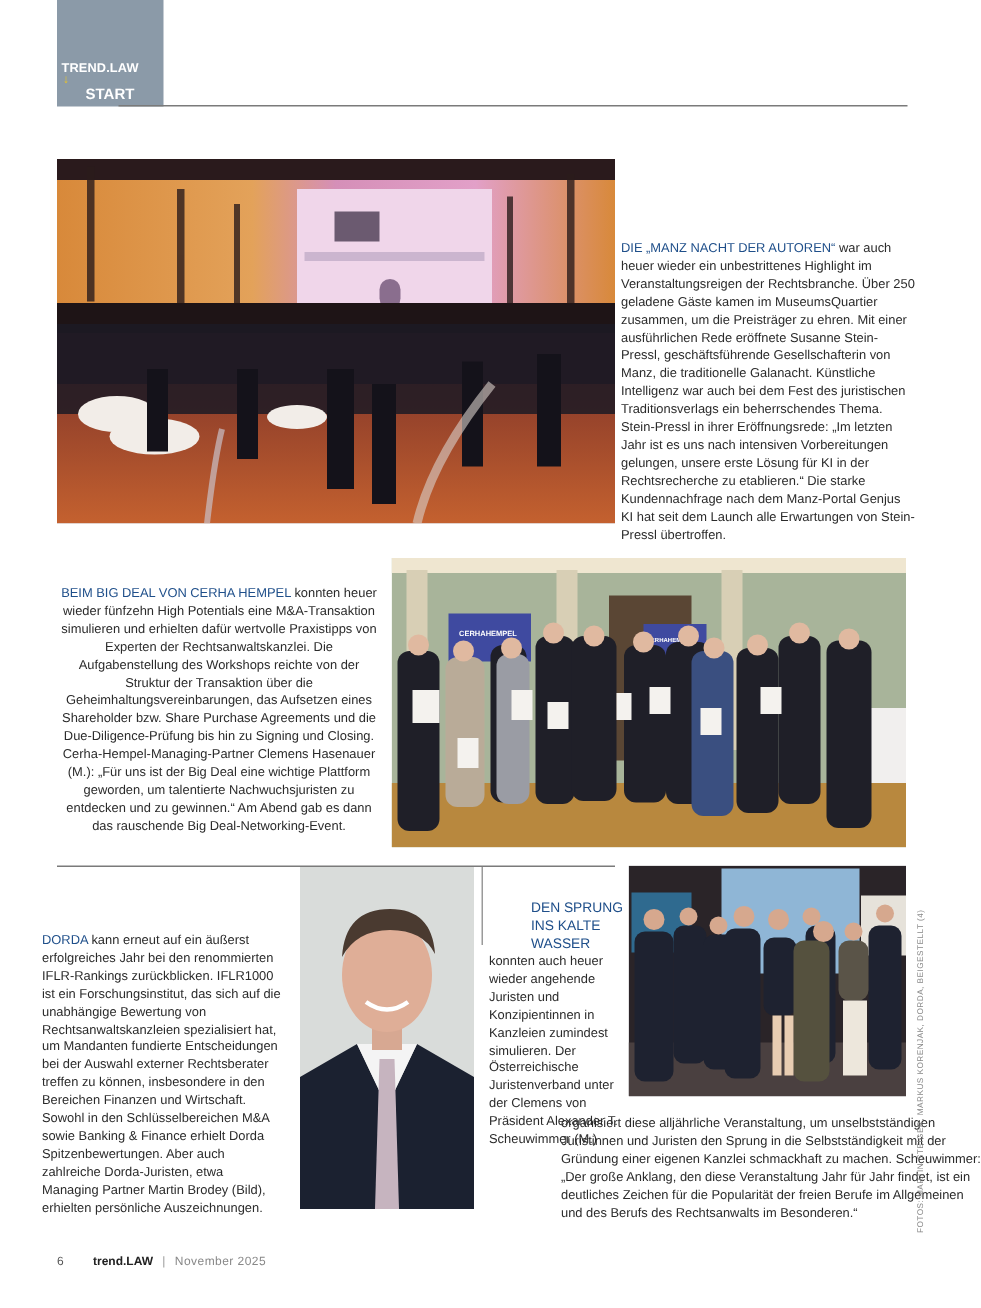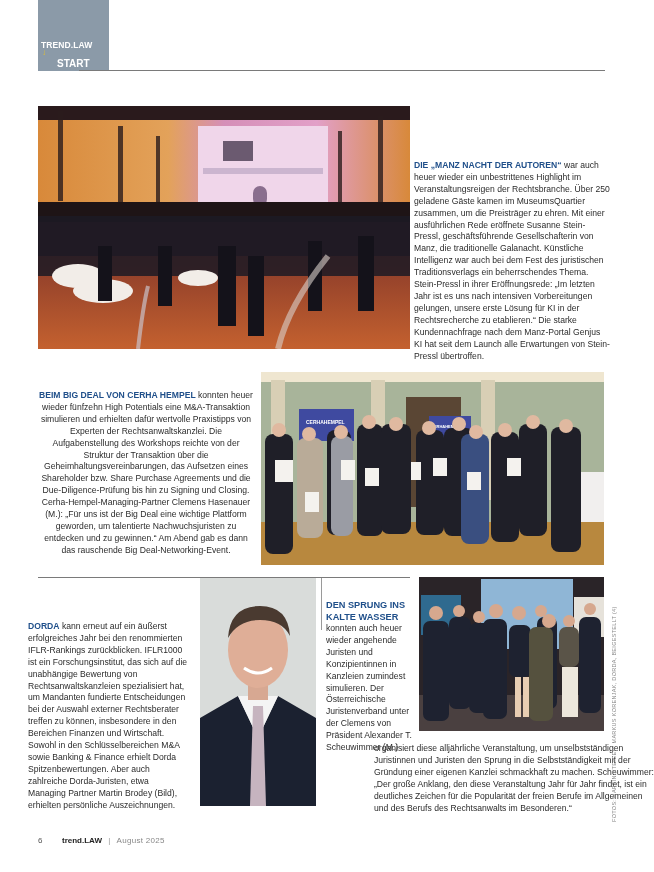--- a/index.html
+++ b/index.html
@@ -4,21 +4,21 @@
 <style>
   html,body{margin:0;padding:0;background:#fff;}
   body{width:654px;height:872px;position:relative;overflow:hidden;font-family:"Liberation Sans",sans-serif;color:#2a2a2a;}
   .abs{position:absolute;}
   .section-tab{left:38px;top:0;width:71px;height:71px;background:#8b9aa8;color:#fff;}
   .section-tab .t1{position:absolute;left:3px;top:40px;font-size:8.5px;font-weight:bold;letter-spacing:0.1px;color:#fff;}
   .section-tab .arr{position:absolute;left:4px;top:49px;font-size:8px;color:#e8c22a;line-height:8px;}
   .section-tab .t2{position:absolute;left:19px;top:58px;font-size:10px;font-weight:bold;color:#fff;}
   .top-rule{left:79px;top:70px;width:526px;height:1px;background:#7a7a7a;}
   .txt{font-size:8.6px;line-height:11.9px;color:#2b2b2b;}
-  .hl{color:#1f4f8a;font-weight:bold;}
+  .hl{color:#1f4f8a;font-weight:normal;}
   .photo{overflow:hidden;}
   .caption-right{text-align:center;}
   .credit{left:611px;top:590px;width:230px;height:12px;transform-origin:0 0;transform:rotate(-90deg) translate(-232px,0);font-size:5.5px;letter-spacing:0.3px;color:#888;white-space:nowrap;}
   .mid-rule{left:38px;top:577px;width:372px;height:1px;background:#7a7a7a;}
   .vrule{left:321px;top:578px;width:1px;height:52px;background:#9a9a9a;}
   .footer{top:836px;font-size:8px;color:#555;}
 </style>
 </head>
 <body>
 
@@ -163,21 +163,21 @@
     <path d="M38 118 L58 160 L78 118 Z" fill="#f4f4f4"></path>
     <path d="M53 128 L63 128 L66 228 L50 228 Z" fill="#c6b4bf"></path>
     <rect x="48" y="100" width="20" height="22" fill="#d7a892"></rect>
     <ellipse cx="58" cy="72" rx="30" ry="38" fill="#dfae97"></ellipse>
     <path d="M28 60 Q30 28 60 28 Q88 28 90 58 Q82 42 60 42 Q38 42 28 60 Z" fill="#4a3a30"></path>
     <path d="M44 90 Q58 100 72 90" stroke="#fff" stroke-width="3" fill="none"></path>
   </svg>
 </div>
 
 <div class="abs txt" style="left:326px;top:599px;width:92px;">
-  <div class="hl" style="font-size:9.2px;line-height:12px;">DEN SPRUNG INS KALTE WASSER</div>
+  <div class="hl" style="font-size:9.2px;line-height:12px;margin-left:28px;">DEN SPRUNG INS KALTE WASSER</div>
   <div>konnten auch heuer wieder angehende Juristen und Konzipientinnen in Kanzleien zumindest simulieren. Der Österreichische Juristenverband unter der Clemens von Präsident Alexander T. Scheuwimmer (M.)</div>
 </div>
 
 <div class="abs photo" style="left:419px;top:577px;width:185px;height:154px;" title="Group of event participants standing on stage">
   <svg width="185" height="154" viewBox="0 0 185 154">
     <rect width="185" height="154" fill="#2a2428"></rect>
     <rect x="62" y="2" width="92" height="70" fill="#8fb6d6"></rect>
     <rect x="2" y="18" width="40" height="40" fill="#2f6a8f"></rect>
     <rect x="155" y="20" width="30" height="40" fill="#e6e2da"></rect>
     <rect x="0" y="118" width="185" height="36" fill="#4a4040"></rect>
@@ -214,14 +214,14 @@
 </div>
 
 <div class="abs credit">FOTOS: MARTIN STEIGER, MARKUS KORENJAK, DORDA, BEIGESTELLT (4)</div>
 
 <div class="abs footer" style="left:38px;">
   <span>6</span>
 </div>
 <div class="abs footer" style="left:62px;">
   <span style="font-weight:bold;color:#222;">trend.LAW</span>
   <span style="color:#999;margin:0 4px;">|</span>
-  <span style="color:#888;letter-spacing:0.3px;">August 2025</span>
+  <span style="color:#888;letter-spacing:0.3px;">November 2025</span>
 </div>
 
 </body></html>

